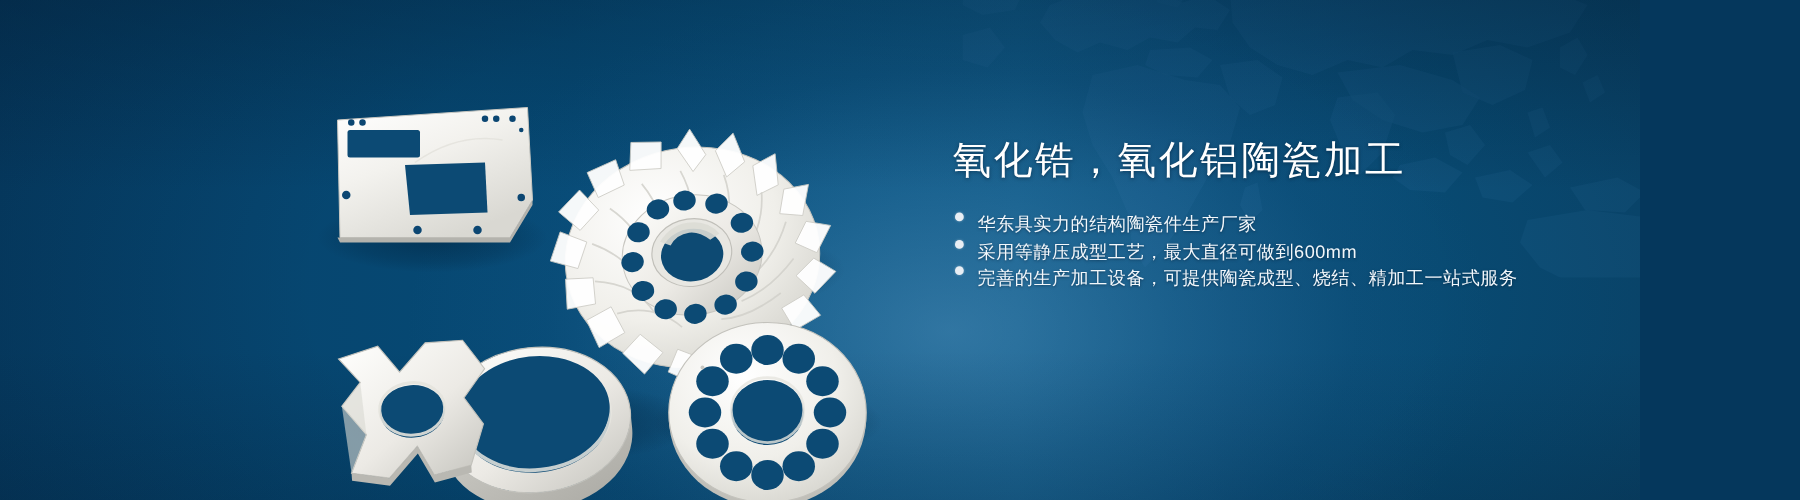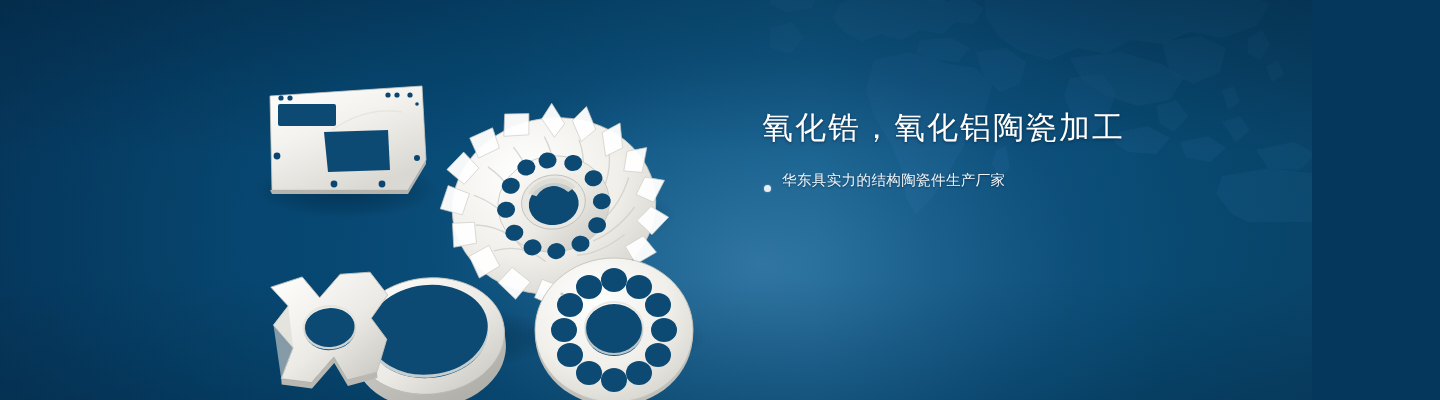--- a/index.html
+++ b/index.html
@@ -62,21 +62,21 @@
   .copy{
     position:absolute;left:762px;top:108px;width:600px;
   }
   .headline{
     color:#ffffff;font-size:31px;line-height:40px;letter-spacing:2px;
     font-weight:400;margin:0 0 0 0;white-space:nowrap;
     text-shadow:0 1px 3px rgba(0,20,40,0.55);
   }
   .bullets{list-style:none;margin:22px 0 0 2px;padding:0;}
   .bullets li{
-    display:flex;align-items:flex-end;
+    display:flex;align-items:flex-start;
     color:#f2f7fb;font-size:14.5px;line-height:21.5px;
     letter-spacing:0.4px;white-space:nowrap;
     text-shadow:0 1px 2px rgba(0,20,40,0.5);
   }
   .dot{
     width:7px;height:7px;border-radius:50%;
     background:#e8eef4;flex:0 0 auto;margin-right:11px;
     box-shadow:0 0 2px rgba(255,255,255,0.4);
   }
 </style>
@@ -302,16 +302,24 @@
   </div>
 
   <div class="copy">
     <h1 class="headline">氧化锆，氧化铝陶瓷加工</h1>
 
     <ul class="bullets">
       <li>
         <span class="dot"></span>
         <span>华东具实力的结构陶瓷件生产厂家</span>
       </li>
+      <li>
+        <span class="dot"></span>
+        <span>采用等静压成型工艺，最大直径可做到600mm</span>
+      </li>
+      <li>
+        <span class="dot"></span>
+        <span>完善的生产加工设备，可提供陶瓷成型、烧结、精加工一站式服务</span>
+      </li>
     </ul>
   </div>
 
 </div>
 
 </body></html>

